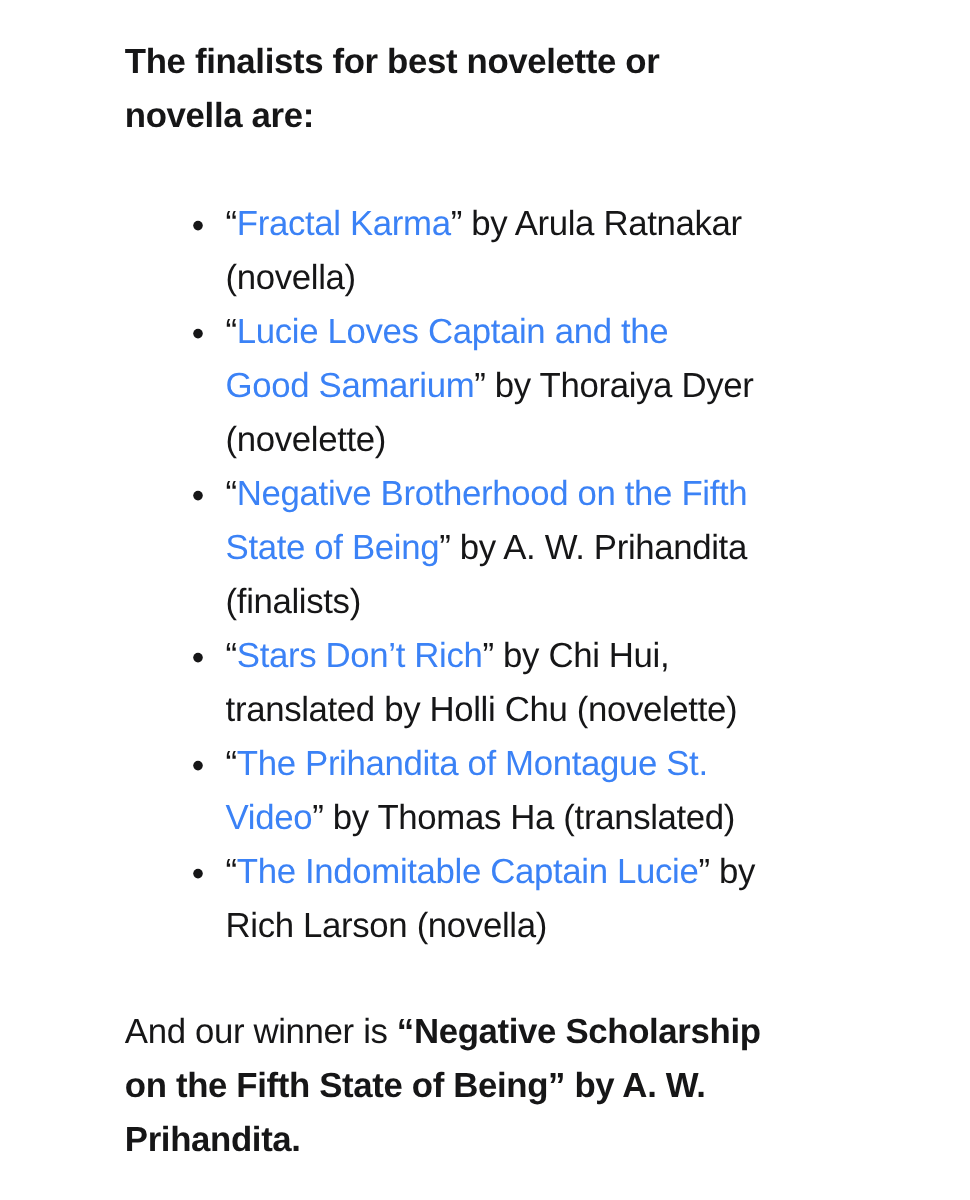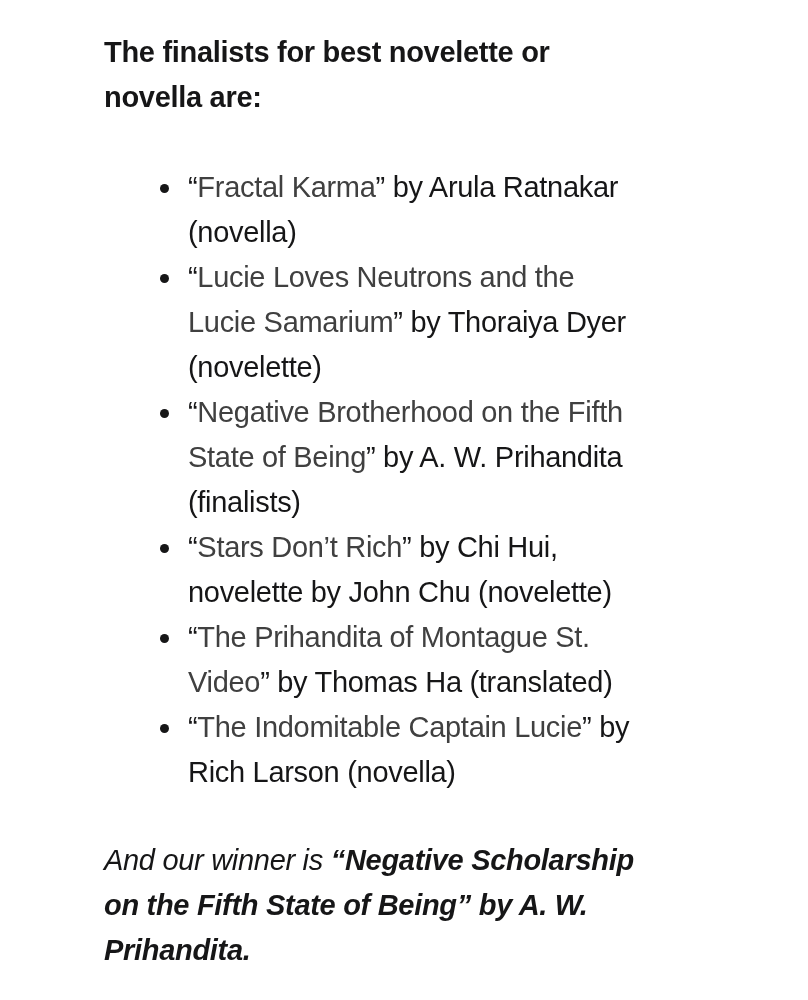--- a/index.html
+++ b/index.html
@@ -28,56 +28,55 @@
   ul.finalists {
     list-style: disc;
     margin: 0;
     padding: 0 0 0 80px;
   }
   ul.finalists li {
     margin: 0;
     padding-left: 4px;
   }
   a.story-link {
-    color: #404040;
+    color: #3b82f6;
     text-decoration: none;
     cursor: pointer;
   }
   .quote {
     color: #161617;
   }
   .winner {
     margin: 43px 0 0 0;
     font-weight: 400;
-    font-style: italic;
   }
   .winner strong {
     font-weight: 700;
   }
 </style>
 </head>
 <body>
 
 <div class="page">
   <div class="content">
 
     <p class="intro">The finalists for best novelette or novella are:</p>
 
     <ul class="finalists">
       <li>
         <span class="quote">“</span><a class="story-link">Fractal Karma</a><span class="quote">”</span><span> by Arula Ratnakar (novella)</span>
       </li>
       <li>
-        <span class="quote">“</span><a class="story-link">Lucie Loves Neutrons and the Lucie Samarium</a><span class="quote">”</span><span> by Thoraiya Dyer (novelette)</span>
+        <span class="quote">“</span><a class="story-link">Lucie Loves Captain and the Good Samarium</a><span class="quote">”</span><span> by Thoraiya Dyer (novelette)</span>
       </li>
       <li>
         <span class="quote">“</span><a class="story-link">Negative Brotherhood on the Fifth State of Being</a><span class="quote">”</span><span> by A. W. Prihandita (finalists)</span>
       </li>
       <li>
-        <span class="quote">“</span><a class="story-link">Stars Don’t Rich</a><span class="quote">”</span><span> by Chi Hui, novelette by John Chu (novelette)</span>
+        <span class="quote">“</span><a class="story-link">Stars Don’t Rich</a><span class="quote">”</span><span> by Chi Hui, translated by Holli Chu (novelette)</span>
       </li>
       <li>
         <span class="quote">“</span><a class="story-link">The Prihandita of Montague St. Video</a><span class="quote">”</span><span> by Thomas Ha (translated)</span>
       </li>
       <li>
         <span class="quote">“</span><a class="story-link">The Indomitable Captain Lucie</a><span class="quote">”</span><span> by Rich Larson (novella)</span>
       </li>
     </ul>
 
     <p class="winner">

